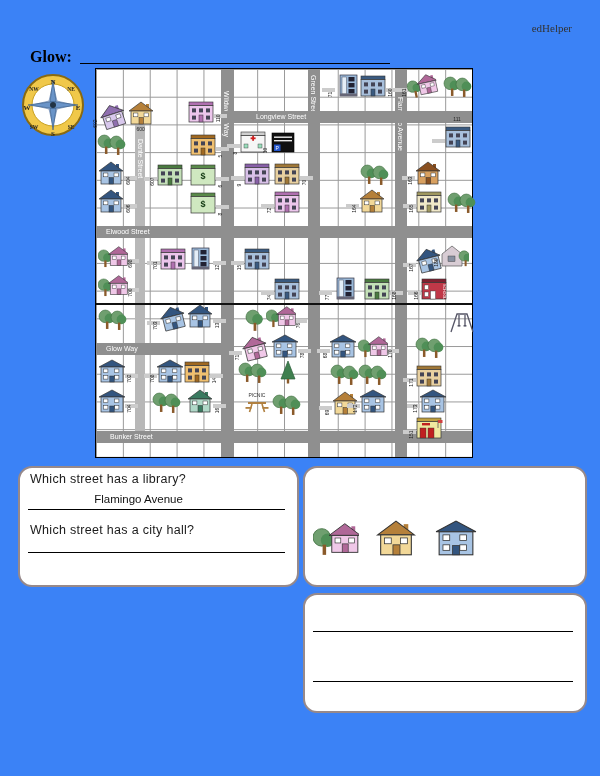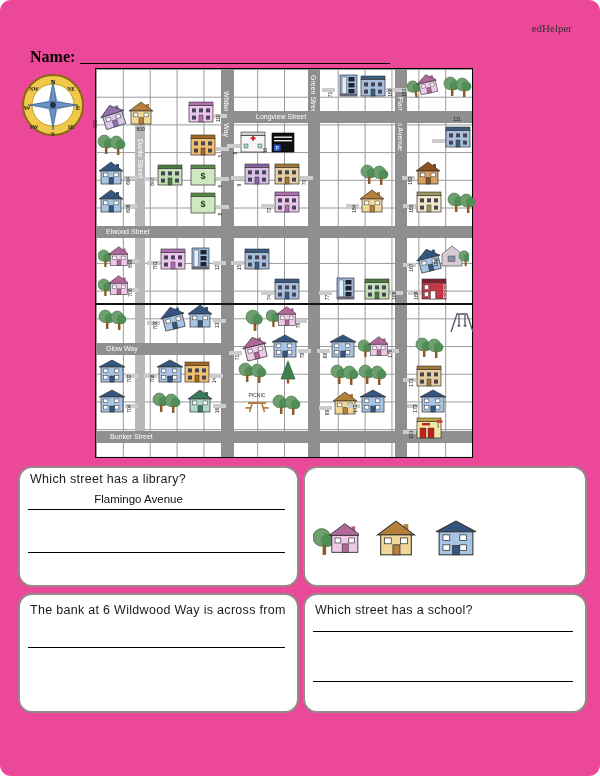--- a/index.html
+++ b/index.html
@@ -1,16 +1,16 @@
 <!DOCTYPE html>
 <html><head>
 <meta charset="utf-8">
 <style>
   html,body{margin:0;padding:0;background:#fff;}
-  .page{position:relative;width:600px;height:776px;background:#ec4899;font-family:"Liberation Sans",sans-serif;overflow:hidden;border-radius:11px;}
+  .page{position:relative;width:600px;height:776px;background:#3b82f6;font-family:"Liberation Sans",sans-serif;overflow:hidden;}
   .brand{position:absolute;top:22px;right:28px;font-family:"Liberation Serif",serif;font-size:11px;color:#333;}
   .name-label{position:absolute;top:48px;left:30px;font-family:"Liberation Serif",serif;font-weight:bold;font-size:16px;color:#000;}
   .name-line{position:absolute;top:63px;left:80px;width:310px;border-bottom:1.6px solid #000;height:0;}
   #compass{position:absolute;left:20px;top:72px;width:66px;height:66px;}
   
   #map{position:absolute;left:95px;top:68px;width:376px;height:388px;border:1.6px solid #000;background:#fff;
     background-image:linear-gradient(to right,#999 1px,transparent 1px),linear-gradient(to bottom,#999 1px,transparent 1px);
     background-size:26.86px 27.71px;}
   .street{position:absolute;z-index:2;}
   .street .hlabel{position:absolute;font-size:7px;color:#fff;white-space:nowrap;top:2px;}
@@ -32,21 +32,21 @@
   .answer{position:absolute;left:0;right:40px;text-align:center;font-size:11.5px;color:#111;}
   .aline{position:absolute;left:8px;right:12px;height:0;border-bottom:1.4px solid #000;}
   .optrow{position:absolute;left:8px;top:50px;display:flex;gap:14px;align-items:flex-end;}
   .opt{display:inline-block;}
 </style>
 </head>
 <body>
 
 <div class="page">
   <div class="brand">edHelper</div>
-  <div class="name-label">Name:</div>
+  <div class="name-label">Glow:</div>
   <div class="name-line"></div>
   <div id="compass"><svg width="66" height="66" viewBox="0 0 66 66">
     <circle cx="33" cy="33" r="30" fill="#f0c84a" stroke="#8a6a10" stroke-width="2"></circle>
     <circle cx="33" cy="33" r="21" fill="#fff" stroke="#c8a020" stroke-width="1"></circle>
     <polygon points="33,12 37,29 54,33 37,37 33,54 29,37 12,33 29,29" fill="#b8cce8" stroke="#5a7aaa" stroke-width=".6"></polygon>
     <polygon points="33,8 36.5,33 33,58 29.5,33" fill="#6a94c8" stroke="#33567f" stroke-width=".6"></polygon>
     <polygon points="8,33 33,29.5 58,33 33,36.5" fill="#6a94c8" stroke="#33567f" stroke-width=".6"></polygon>
     <circle cx="33" cy="33" r="3" fill="#234"></circle>
         <text x="33" y="12" font-size="7" font-weight="bold" fill="#222" text-anchor="middle" font-family="Liberation Serif,serif">N</text>
         <text x="51" y="19" font-size="5.5" font-weight="bold" fill="#222" text-anchor="middle" font-family="Liberation Serif,serif">NE</text>
@@ -942,20 +942,21 @@
         </svg>
         <div class="stub" style="left: -11px; width: 13px;"></div>
         <span class="bnum vert" style="left: -6px; bottom: 0px;">151</span>
       </div>
     </div>
 
   <div class="qbox" id="q1">
     <div class="qtext" style="top:4px">Which street has a library?</div>
     <div class="answer" style="top:25px">Flamingo Avenue</div>
     <div class="aline" style="top:41px"></div>
+    <div class="qtext" style="top:55px">Which street has a city hall?</div>
     <div class="aline" style="top:84px"></div>
   </div>
 
   <div class="qbox" id="q2">
     <div class="optrow">
       <span class="opt" id="opt0"><svg width="46" height="41.4" viewBox="0 0 30 27">
             <g transform="translate(0,6) scale(0.95)">
               <circle cx="6" cy="7" r="6" fill="#6f9f6f" stroke="#3f6f3f" stroke-width=".6"></circle>
               <circle cx="10" cy="9" r="4.6" fill="#4f8f57"></circle>
               <rect x="6.6" y="12" width="2.4" height="7" fill="#8a5a2a"></rect>
@@ -984,23 +985,18 @@
         <rect x="4" y="9" width="22" height="15" fill="#a8c4e4" stroke="#333" stroke-width=".7"></rect>
         <rect x="6.5" y="11" width="4.4" height="3.6" fill="#fff" stroke="#333" stroke-width=".5"></rect>
         <rect x="17.5" y="11" width="4.4" height="3.6" fill="#fff" stroke="#333" stroke-width=".5"></rect>
         <rect x="6.5" y="17.5" width="4.4" height="3.6" fill="#fff" stroke="#333" stroke-width=".5"></rect>
         <rect x="17.5" y="17.5" width="4.4" height="3.6" fill="#fff" stroke="#333" stroke-width=".5"></rect>
         <rect x="12.8" y="18" width="4.4" height="6" fill="#33557f" stroke="#333" stroke-width=".5"></rect>
           </svg></span>
     </div>
   </div>
 
-  <div class="qbox" id="q3">
-    <div class="qtext" style="top:8px">The bank at 6 Wildwood Way is across from</div>
-    <div class="aline" style="top:52px"></div>
-  </div>
 
   <div class="qbox" id="q4">
-    <div class="qtext" style="top:8px">Which street has a school?</div>
     <div class="aline" style="top:36px"></div>
     <div class="aline" style="top:86px"></div>
   </div>
 </div>
 
 </body></html>

